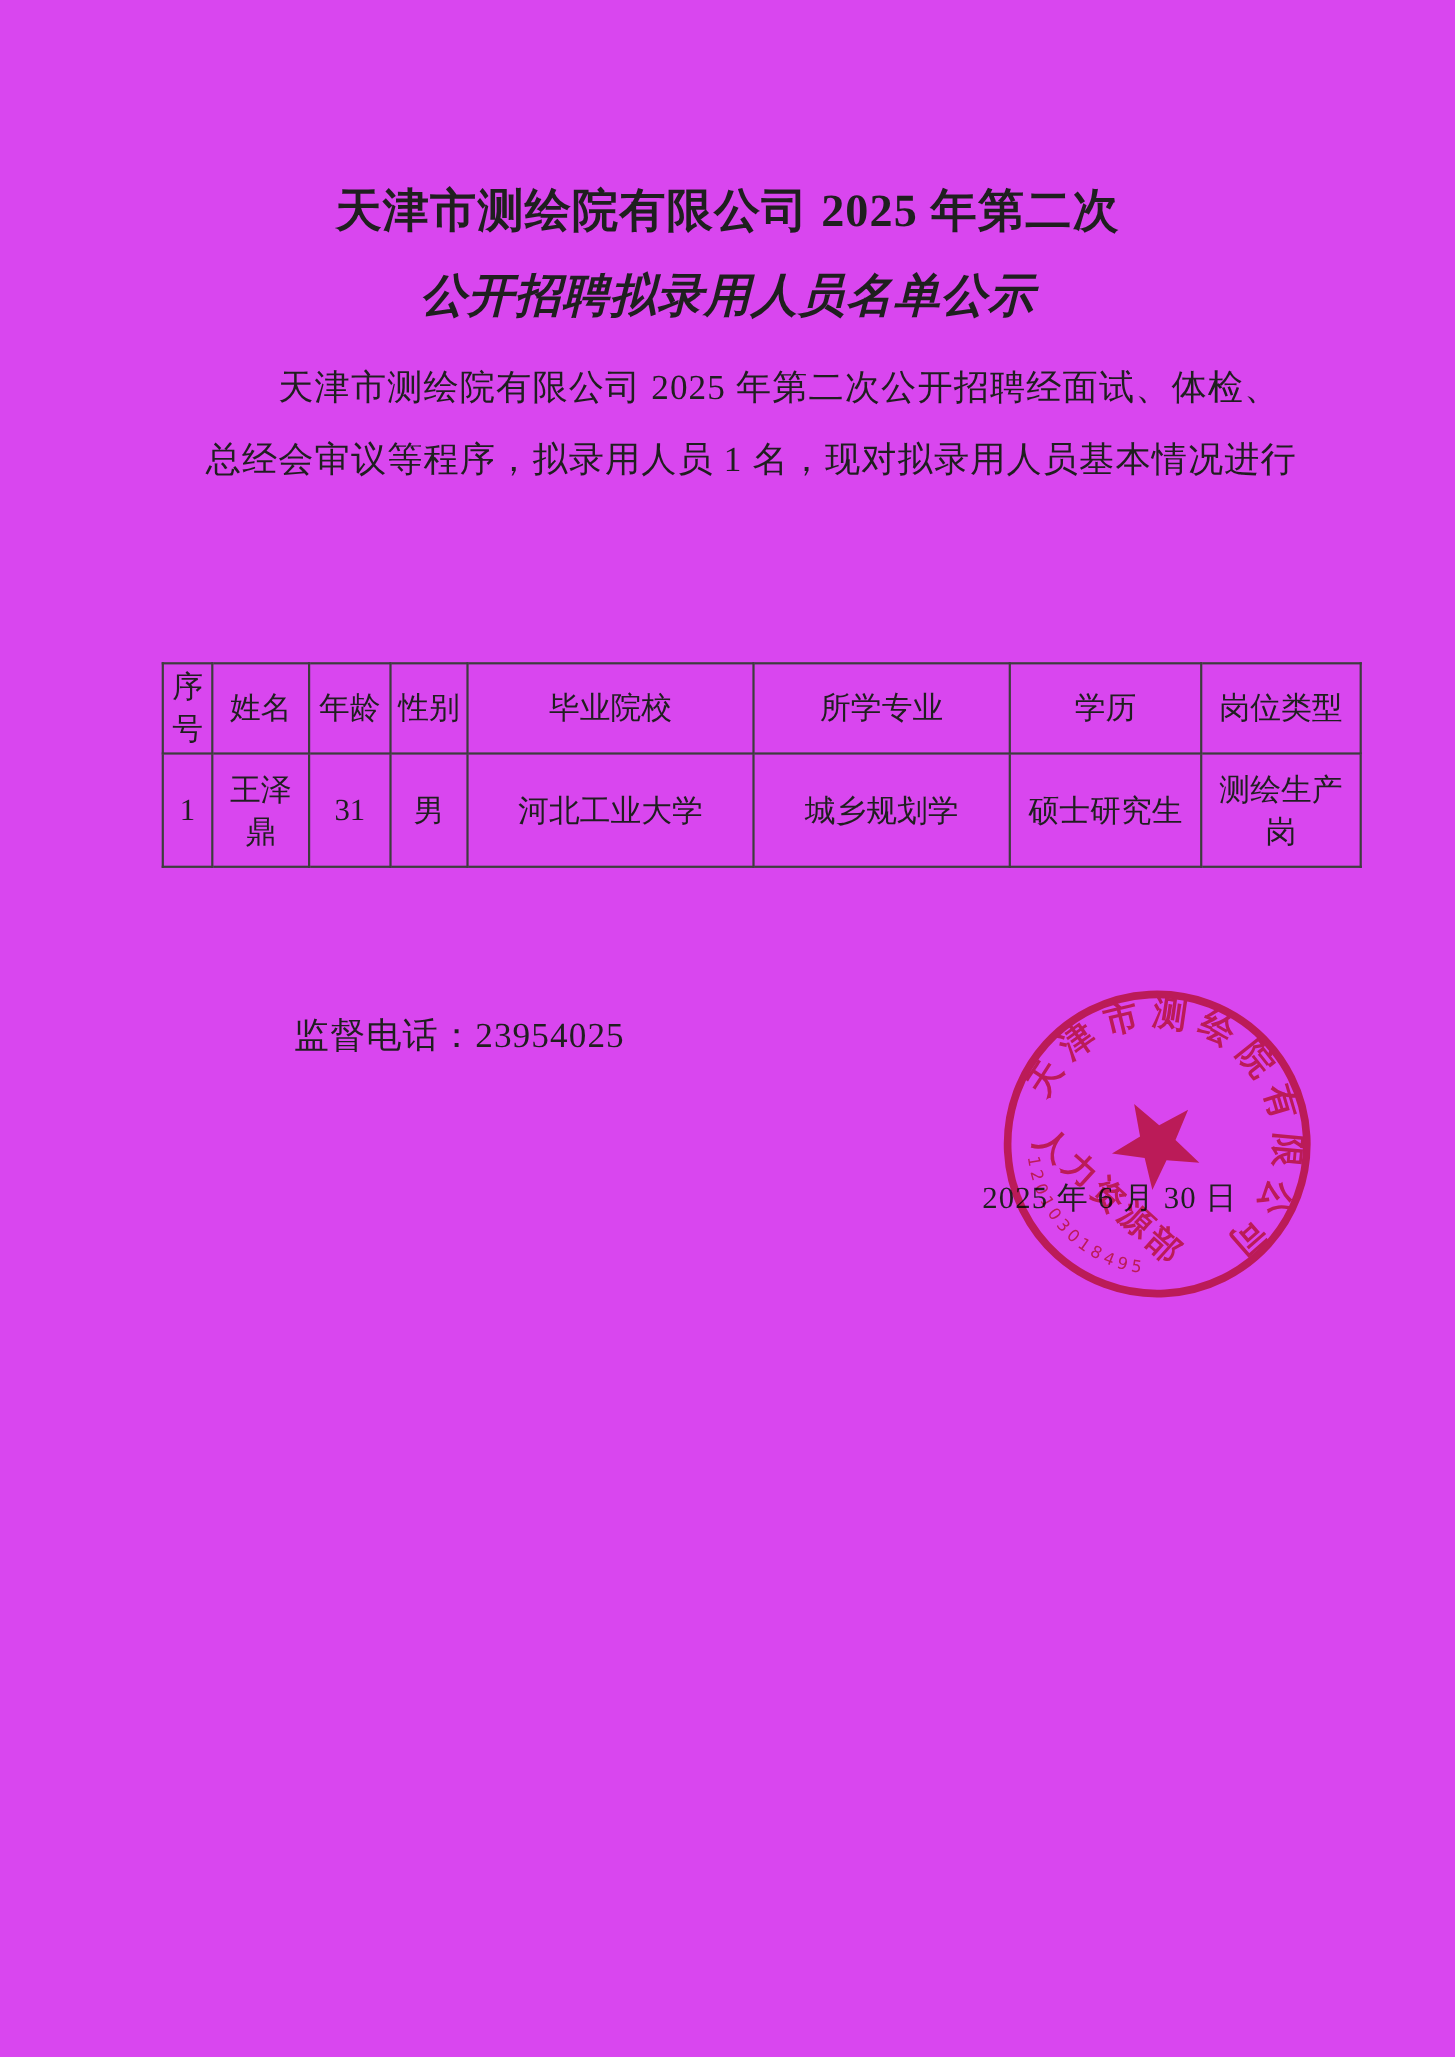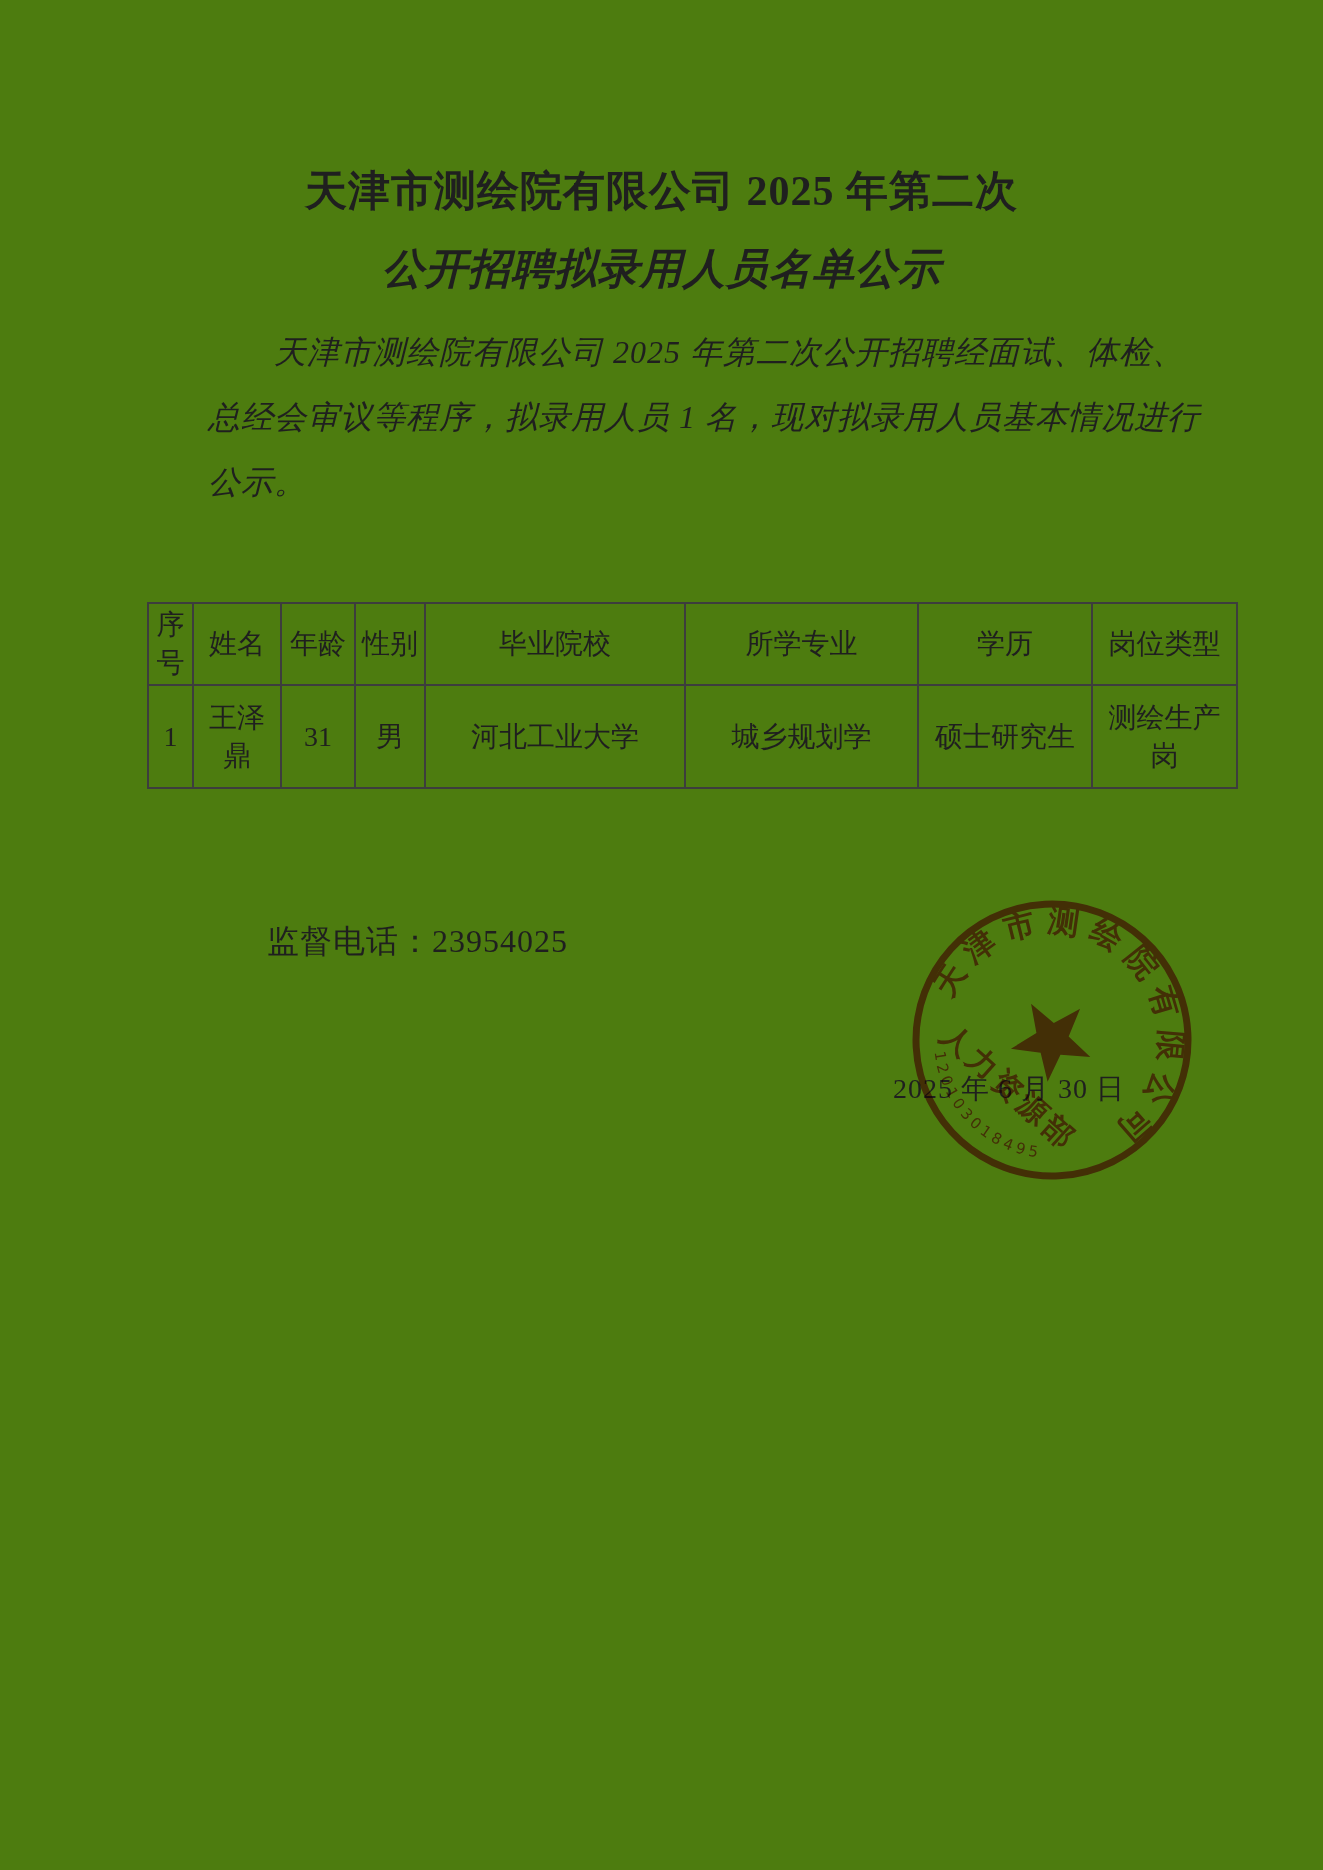--- a/index.html
+++ b/index.html
@@ -1,38 +1,37 @@
 <!DOCTYPE html>
 <html><head>
 <meta charset="utf-8">
 <style>
   html,body{margin:0;padding:0;background:#e8e8e8;}
   .page{
     position:relative;
     width:1323px;height:1870px;
     margin:0 auto;
-    background:#4d7c0f;
+    background:#d946ef;
     font-family:"Liberation Serif","DejaVu Serif",serif;
     color:#1f1f1f;
     overflow:hidden;
   }
   .title{
     position:absolute;left:0;width:100%;
     text-align:center;
     font-size:42px;font-weight:bold;
     letter-spacing:1px;
     white-space:nowrap;
   }
   .title-1{top:163px;}
   .title-2{top:241px;font-style:italic;}
   .body-par{
-    position:absolute;left:208px;top:320px;width:910px;
+    position:absolute;left:187px;top:320px;width:910px;
     font-size:32px;line-height:65px;
     letter-spacing:1px;
-    font-style:italic;
   }
   .body-line{white-space:nowrap;}
   .body-line.indent{text-indent:66px;}
   table.roster{
     position:absolute;left:123px;top:602px;
     border-collapse:collapse;
     table-layout:fixed;
     width:1089px;
     font-size:28px;
     margin-left:24px;
@@ -70,21 +69,20 @@
 <body>
 
 <div class="page">
 
   <div class="title title-1">天津市测绘院有限公司 2025 年第二次</div>
   <div class="title title-2">公开招聘拟录用人员名单公示</div>
 
   <div class="body-par">
     <div class="body-line indent">天津市测绘院有限公司 2025 年第二次公开招聘经面试、体检、</div>
     <div class="body-line">总经会审议等程序，拟录用人员 1 名，现对拟录用人员基本情况进行</div>
-    <div class="body-line">公示。</div>
   </div>
 
   <table class="roster">
     <colgroup>
       <col style="width:45px">
         <col style="width:88px">
         <col style="width:74px">
         <col style="width:70px">
       <col style="width:260px">
         <col style="width:233px">

